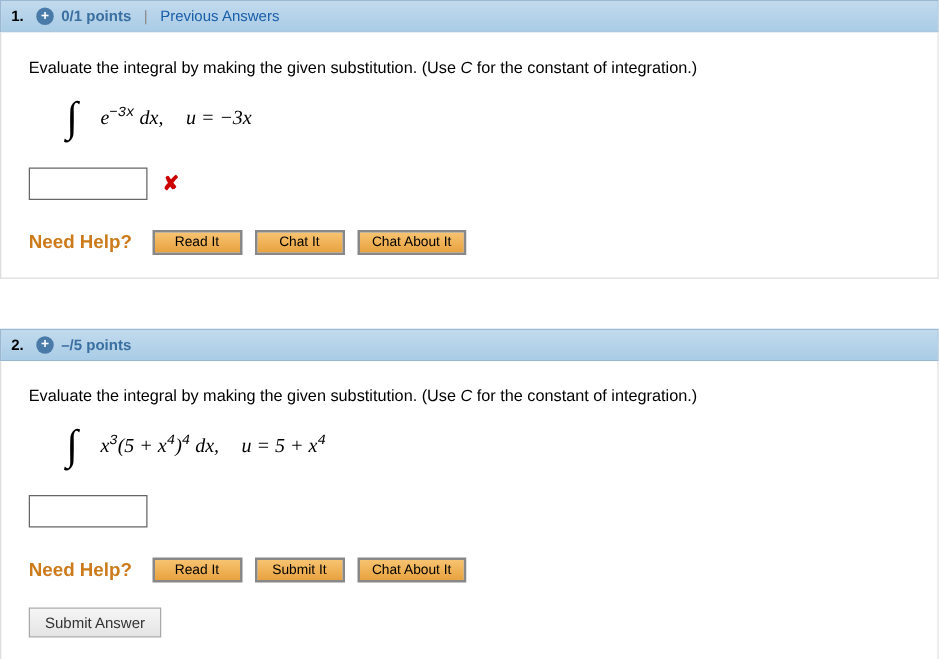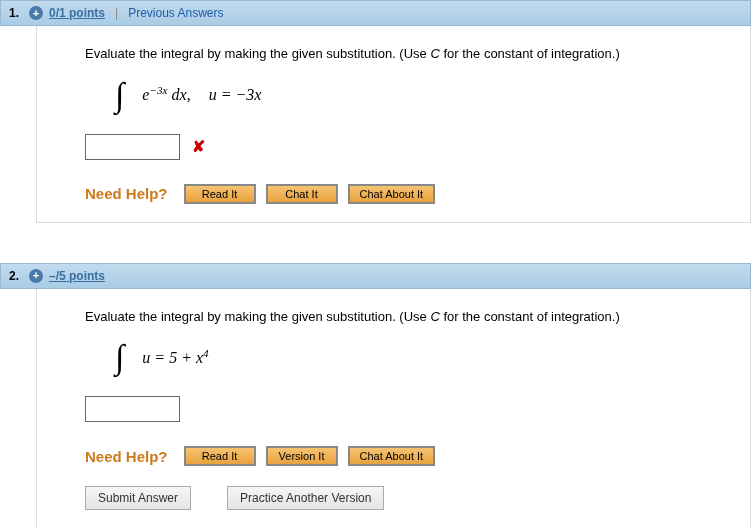--- a/index.html
+++ b/index.html
@@ -37,36 +37,34 @@
     color: #fff;
     align-items: center;
     justify-content: center;
     font-size: 11px;
     font-weight: bold;
     line-height: 1;
   }
   .points {
     font-weight: bold;
     color: #3a6fa0;
-    text-decoration: underline;
   }
   .sep {
     color: #888;
     margin: 0 4px;
   }
   .prev-link {
     color: #1a5ea8;
     cursor: pointer;
   }
   .q-body {
     border: 1px solid #ddd;
     border-top: none;
-    padding: 14px 18px 18px 48px;
+    padding: 14px 18px 18px 22px;
     background: #fff;
-    margin-left: 36px;
   }
   .prompt {
     margin: 4px 0 14px;
     line-height: 1.5;
     color: #000;
   }
   .prompt em, .italic { font-style: italic; }
   .math-row {
     display: flex;
     align-items: center;
@@ -78,20 +76,21 @@
   .integral-sign {
     font-size: 34px;
     line-height: 1;
   }
   .math-expr {
     font-style: italic;
   }
   .math-expr sup {
     font-size: 0.7em;
     vertical-align: super;
+    font-family: Liberation Mono, monospace;
   }
   .answer-row {
     display: flex;
     align-items: center;
     gap: 12px;
     margin-bottom: 24px;
   }
   .answer-input {
     width: 95px;
     height: 26px;
@@ -179,30 +178,30 @@
     <span class="q-num">2.</span>
     <span class="plus-icon">+</span>
     <span class="points">–/5 points</span>
   </div>
   <div class="q-body">
     <div class="prompt">
       <span>Evaluate the integral by making the given substitution. (Use </span><em>C</em><span> for the constant of integration.)</span>
     </div>
     <div class="math-row">
       <span class="integral-sign">∫</span>
+      <span class="math-expr">x<sup>3</sup>(5 + x<sup>4</sup>)<sup>4</sup> <span style="font-style:italic">dx</span>,</span>
       <span class="math-expr">u = 5 + x<sup>4</sup></span>
     </div>
     <div class="answer-row">
       <input class="answer-input" type="text" style="">
     </div>
     <div class="help-row">
       <span class="need-help">Need Help?</span>
       <button class="help-btn">Read It</button>
-      <button class="help-btn">Version It</button>
+      <button class="help-btn">Submit It</button>
       <button class="help-btn">Chat About It</button>
     </div>
     <div class="bottom-row">
       <button class="gray-btn">Submit Answer</button>
       <span class="gap"></span>
-      <button class="gray-btn">Practice Another Version</button>
     </div>
   </div>
 </div>
 
 </body></html>

